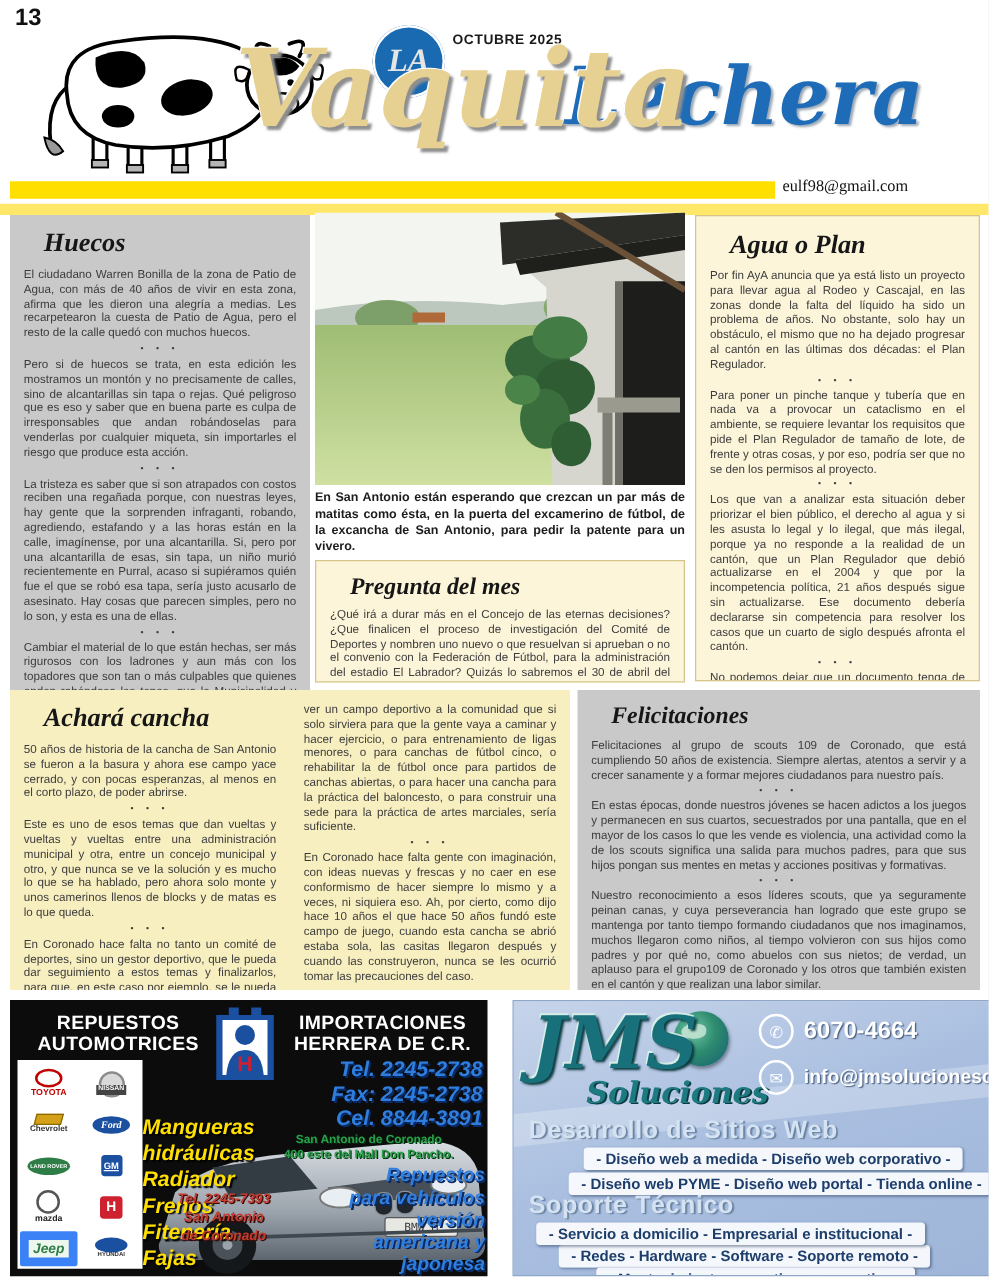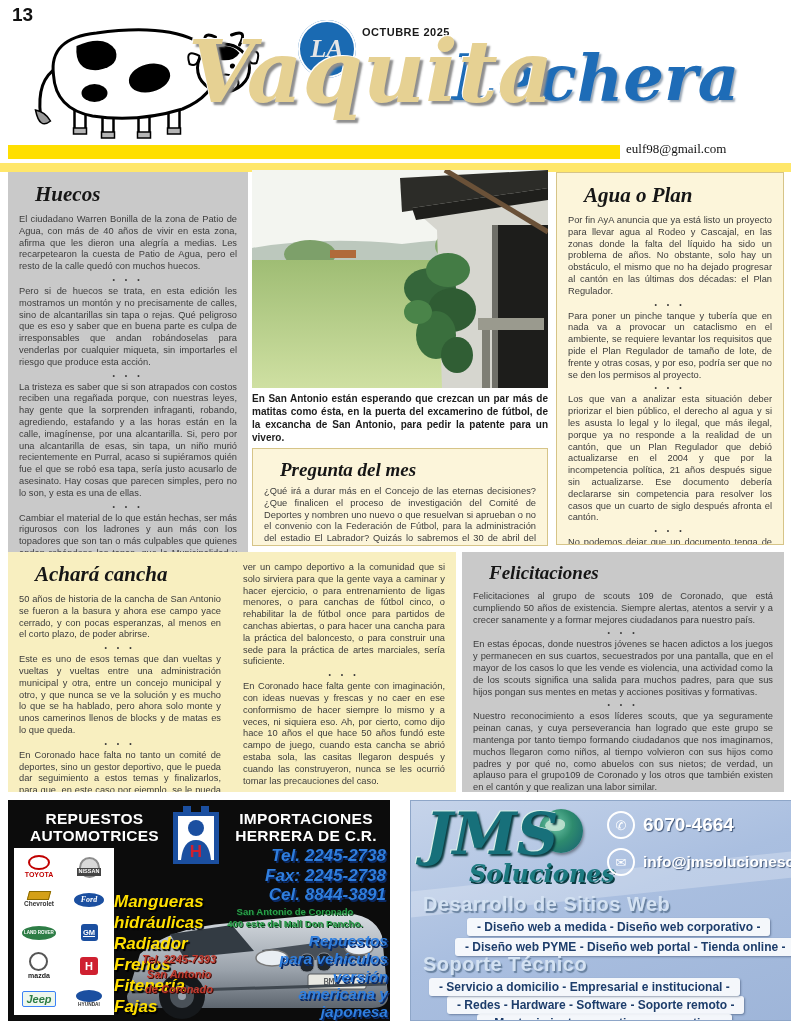--- a/index.html
+++ b/index.html
@@ -63,21 +63,21 @@
   .b-nissan .lbl{background:#444;color:#fff;padding:1px 2px;margin-top:-11px;z-index:1;font-size:5.5px;}
   .m-chev{width:20px;height:7px;background:#d4a017;transform:skewX(-15deg);border:1px solid #8a6a00;}
   .m-ford{width:30px;height:14px;background:#1b4fa0;border-radius:50%;color:#fff;
           font:bold italic 8px "Liberation Serif",serif;}
   .m-lr{width:34px;height:14px;background:#2e7d46;border-radius:50%;color:#fff;font-size:4.5px;font-weight:bold;}
   .m-gm{width:17px;height:17px;background:#1b4fa0;border-radius:3px;color:#fff;font-size:7.5px;
         font-weight:bold;text-decoration:underline;}
   .m-mazda{width:15px;height:15px;border:2px solid #555;border-radius:50%;}
   .b-mazda .lbl{font-size:7px;color:#222;}
   .m-honda{width:18px;height:18px;background:#cf2030;border-radius:3px;color:#fff;font-size:11px;font-weight:bold;}
-  .m-jeep{color:#2e7d46;font:bold italic 11px "Liberation Sans",sans-serif;border:1px solid #3b82f6;
+  .m-jeep{color:#2e7d46;font:bold italic 11px "Liberation Sans",sans-serif;border:7px solid #3b82f6;
           border-radius:2px;padding:1px 3px;background:#eef7ee;}
   .m-hyundai{width:26px;height:12px;background:#1b4fa0;border-radius:50%;color:#fff;
              font:bold italic 8px "Liberation Sans",sans-serif;}
   .b-hyundai .lbl{font-size:4.8px;}
   .h-phones{position:absolute;left:196px;top:46px;width:182px;text-align:right;
             font:bold italic 17px "Liberation Sans",sans-serif;color:#2f7ede;
             text-shadow:1.5px 1.5px 0 #0a2a66;line-height:1.15;}
   .h-address{position:absolute;left:196px;top:106px;width:182px;text-align:center;
              font-size:9.5px;font-weight:bold;color:#2aa14a;text-shadow:1px 1px 0 #063314;line-height:1.25;}
   .h-services{position:absolute;left:106px;top:92px;width:110px;

